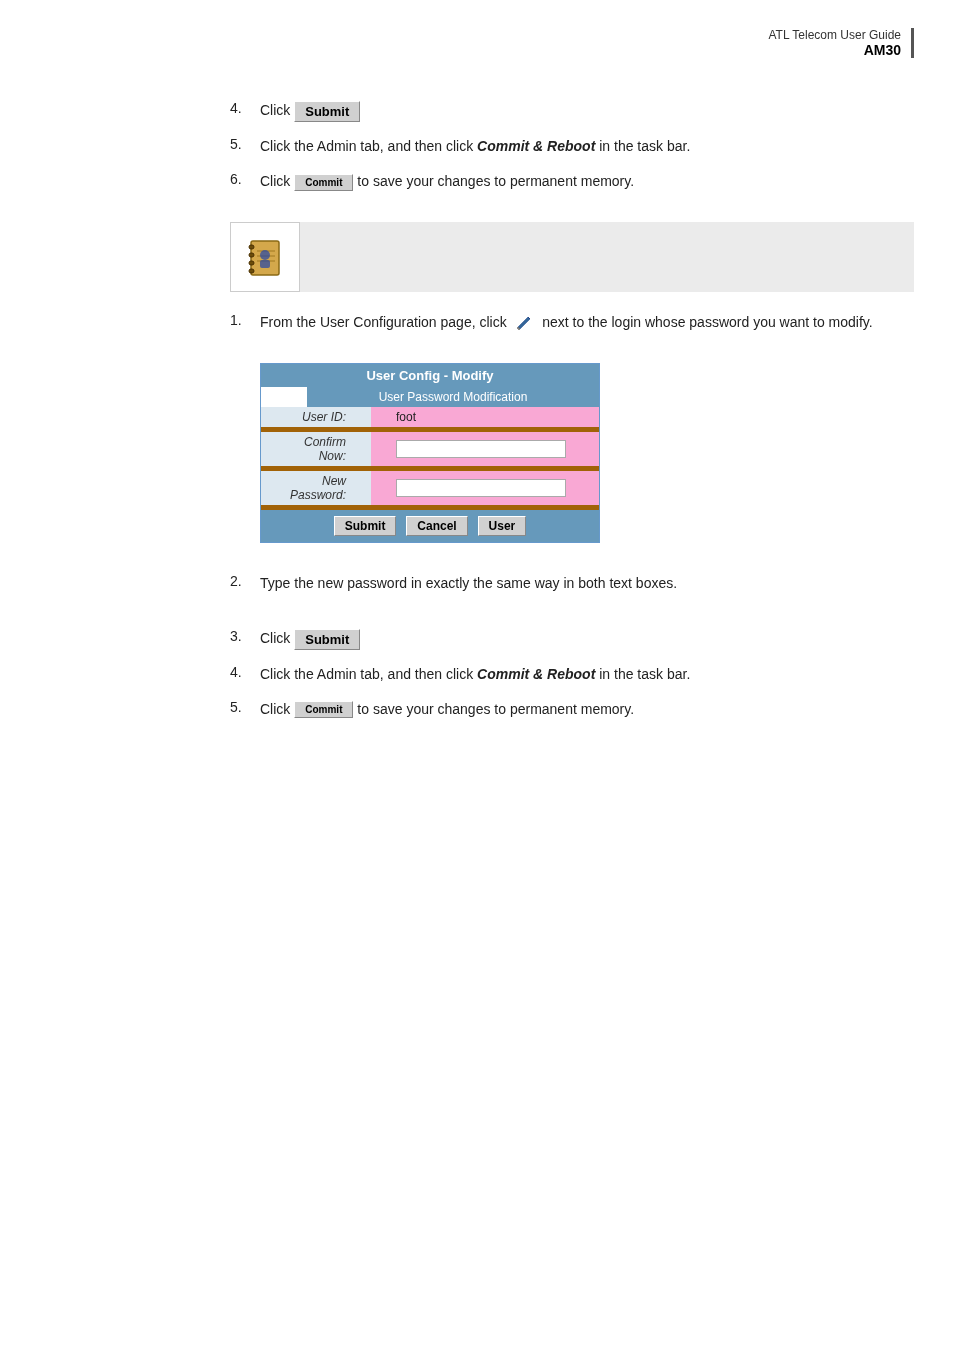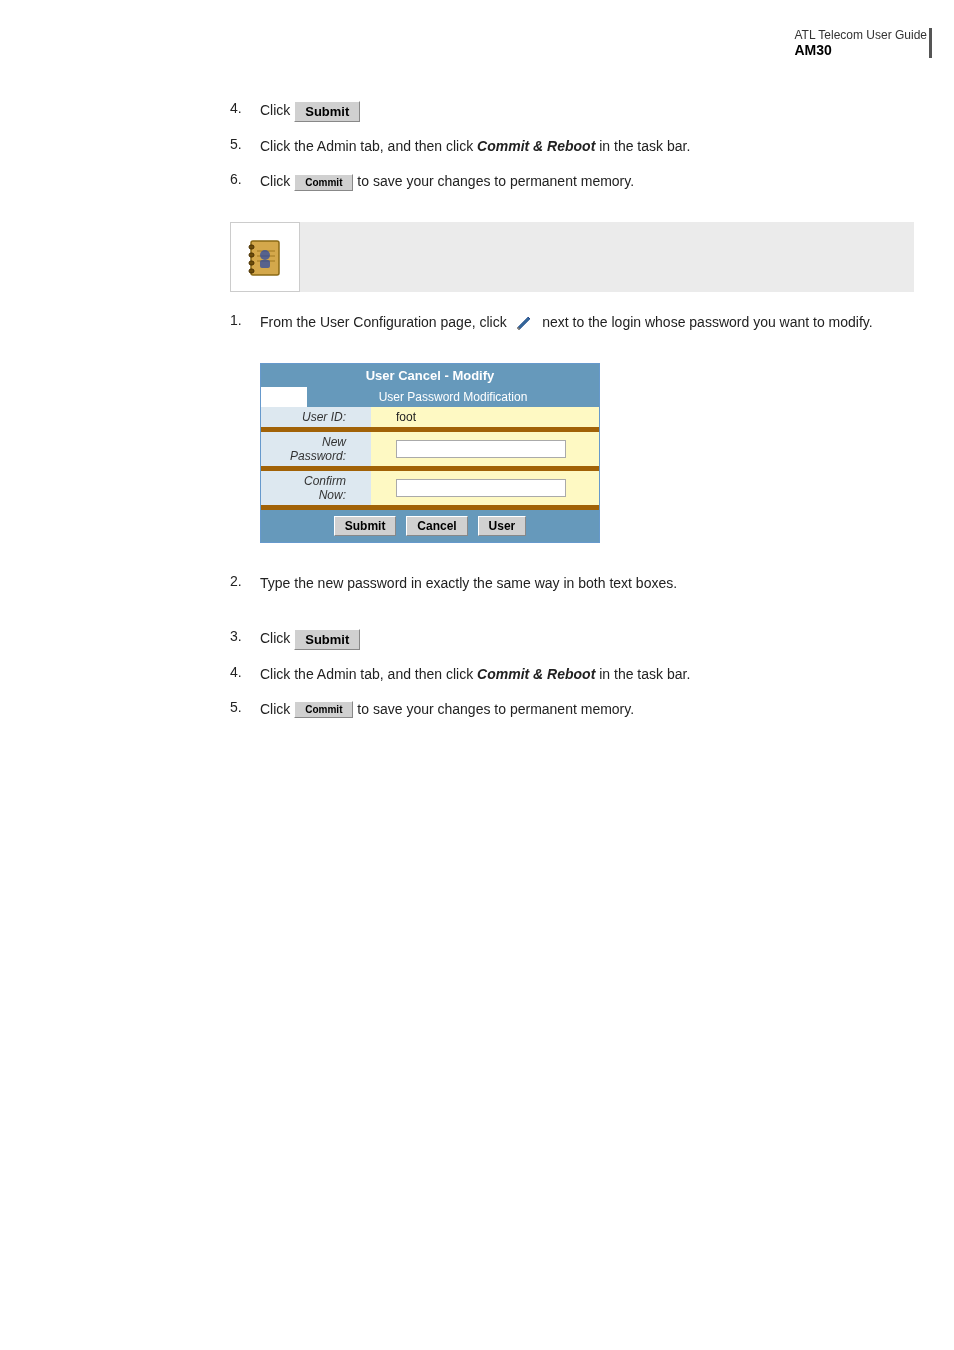--- a/index.html
+++ b/index.html
@@ -15,24 +15,24 @@
     .page {
       width: 954px;
       min-height: 1350px;
       position: relative;
     }
 
     
     .header {
       position: absolute;
       top: 28px;
-      right: 22px;
-      text-align: left;
+      right: 40px;
+      text-align: right;
       border-right: 3px solid #555;
-      padding-right: 2px;
+      padding-right: 10px;
     }
     .header-title {
       font-size: 12px;
       color: #333;
     }
     .header-model {
       font-size: 14px;
       font-weight: bold;
       color: #000;
     }
@@ -161,21 +161,21 @@
       border-bottom: 5px solid #a16207;
     }
     .config-table td:first-child {
       color: #333;
       font-style: italic;
       width: 110px;
       background: #dde8f0;
       text-align: right;
     }
     .config-table td:last-child {
-      background: #fef9c3;
+      background: #f9a8d4;
     }
     .config-table input[type="text"],
     .config-table input[type="password"] {
       width: 170px;
       border: 1px solid #aaa;
       padding: 1px 3px;
       font-size: 12px;
     }
     .config-table-buttons {
       background: #6699bb;
@@ -277,36 +277,36 @@
             <polygon points="2,12 4,14 3,15 1,13" fill="#888" stroke="#555" stroke-width="0.5"></polygon>
             <line x1="12" y1="2" x2="14" y2="4" stroke="#224488" stroke-width="1"></line>
           </svg>
           &nbsp;next to the login whose password you want to modify.
         </span>
       </li>
 
       <li class="step-item">
         <span class="step-number"></span>
         <div class="config-table-wrapper">
-          <div class="config-table-title">User Cancel - Modify</div>
+          <div class="config-table-title">User Config - Modify</div>
           <div class="config-table-subtitle">User Password Modification</div>
           <table class="config-table">
             <tbody>
               <tr>
                 <td>User ID:</td>
                 <td>foot</td>
               </tr>
               <tr>
-                <td>New Password:</td>
+                <td>Confirm Now:</td>
                 <td>
                   <input type="password" value="" style="">
                 </td>
               </tr>
               <tr>
-                <td>Confirm Now:</td>
+                <td>New Password:</td>
                 <td>
                   <input type="password" value="" style="">
                 </td>
               </tr>
             </tbody>
           </table>
           <div class="config-table-buttons">
             <button>Submit</button>
             <button>Cancel</button>
             <button>User</button>

